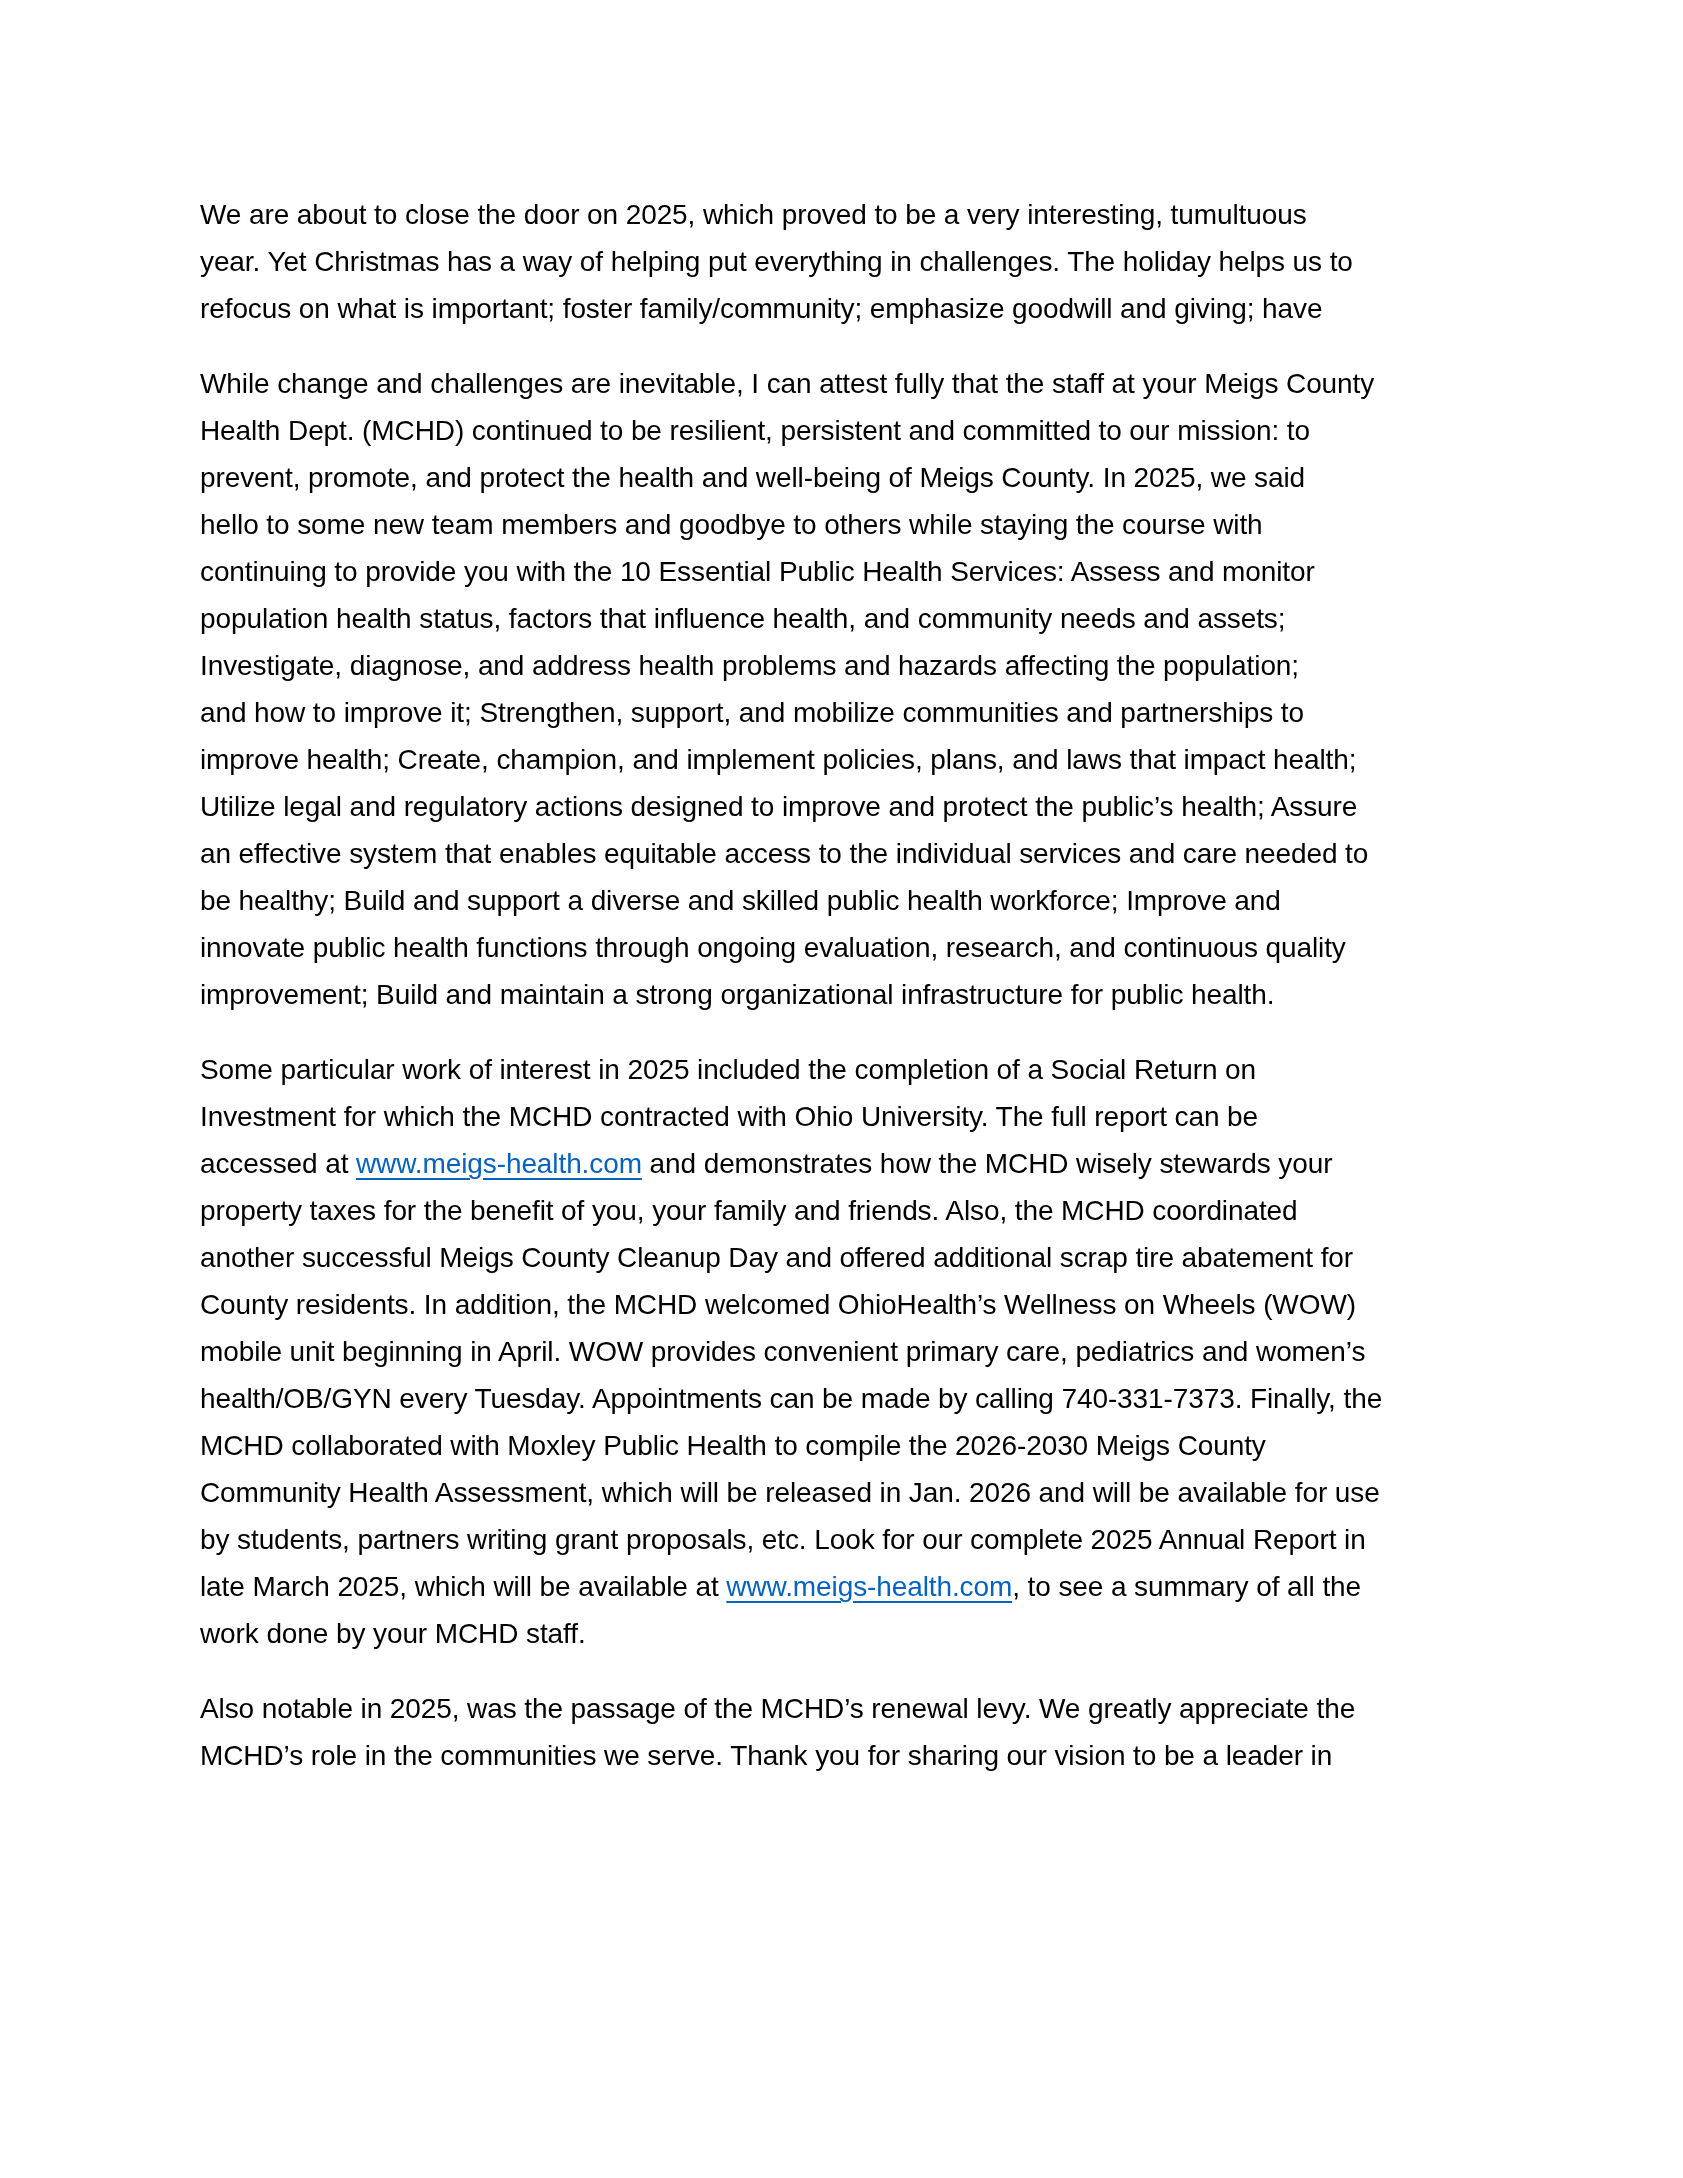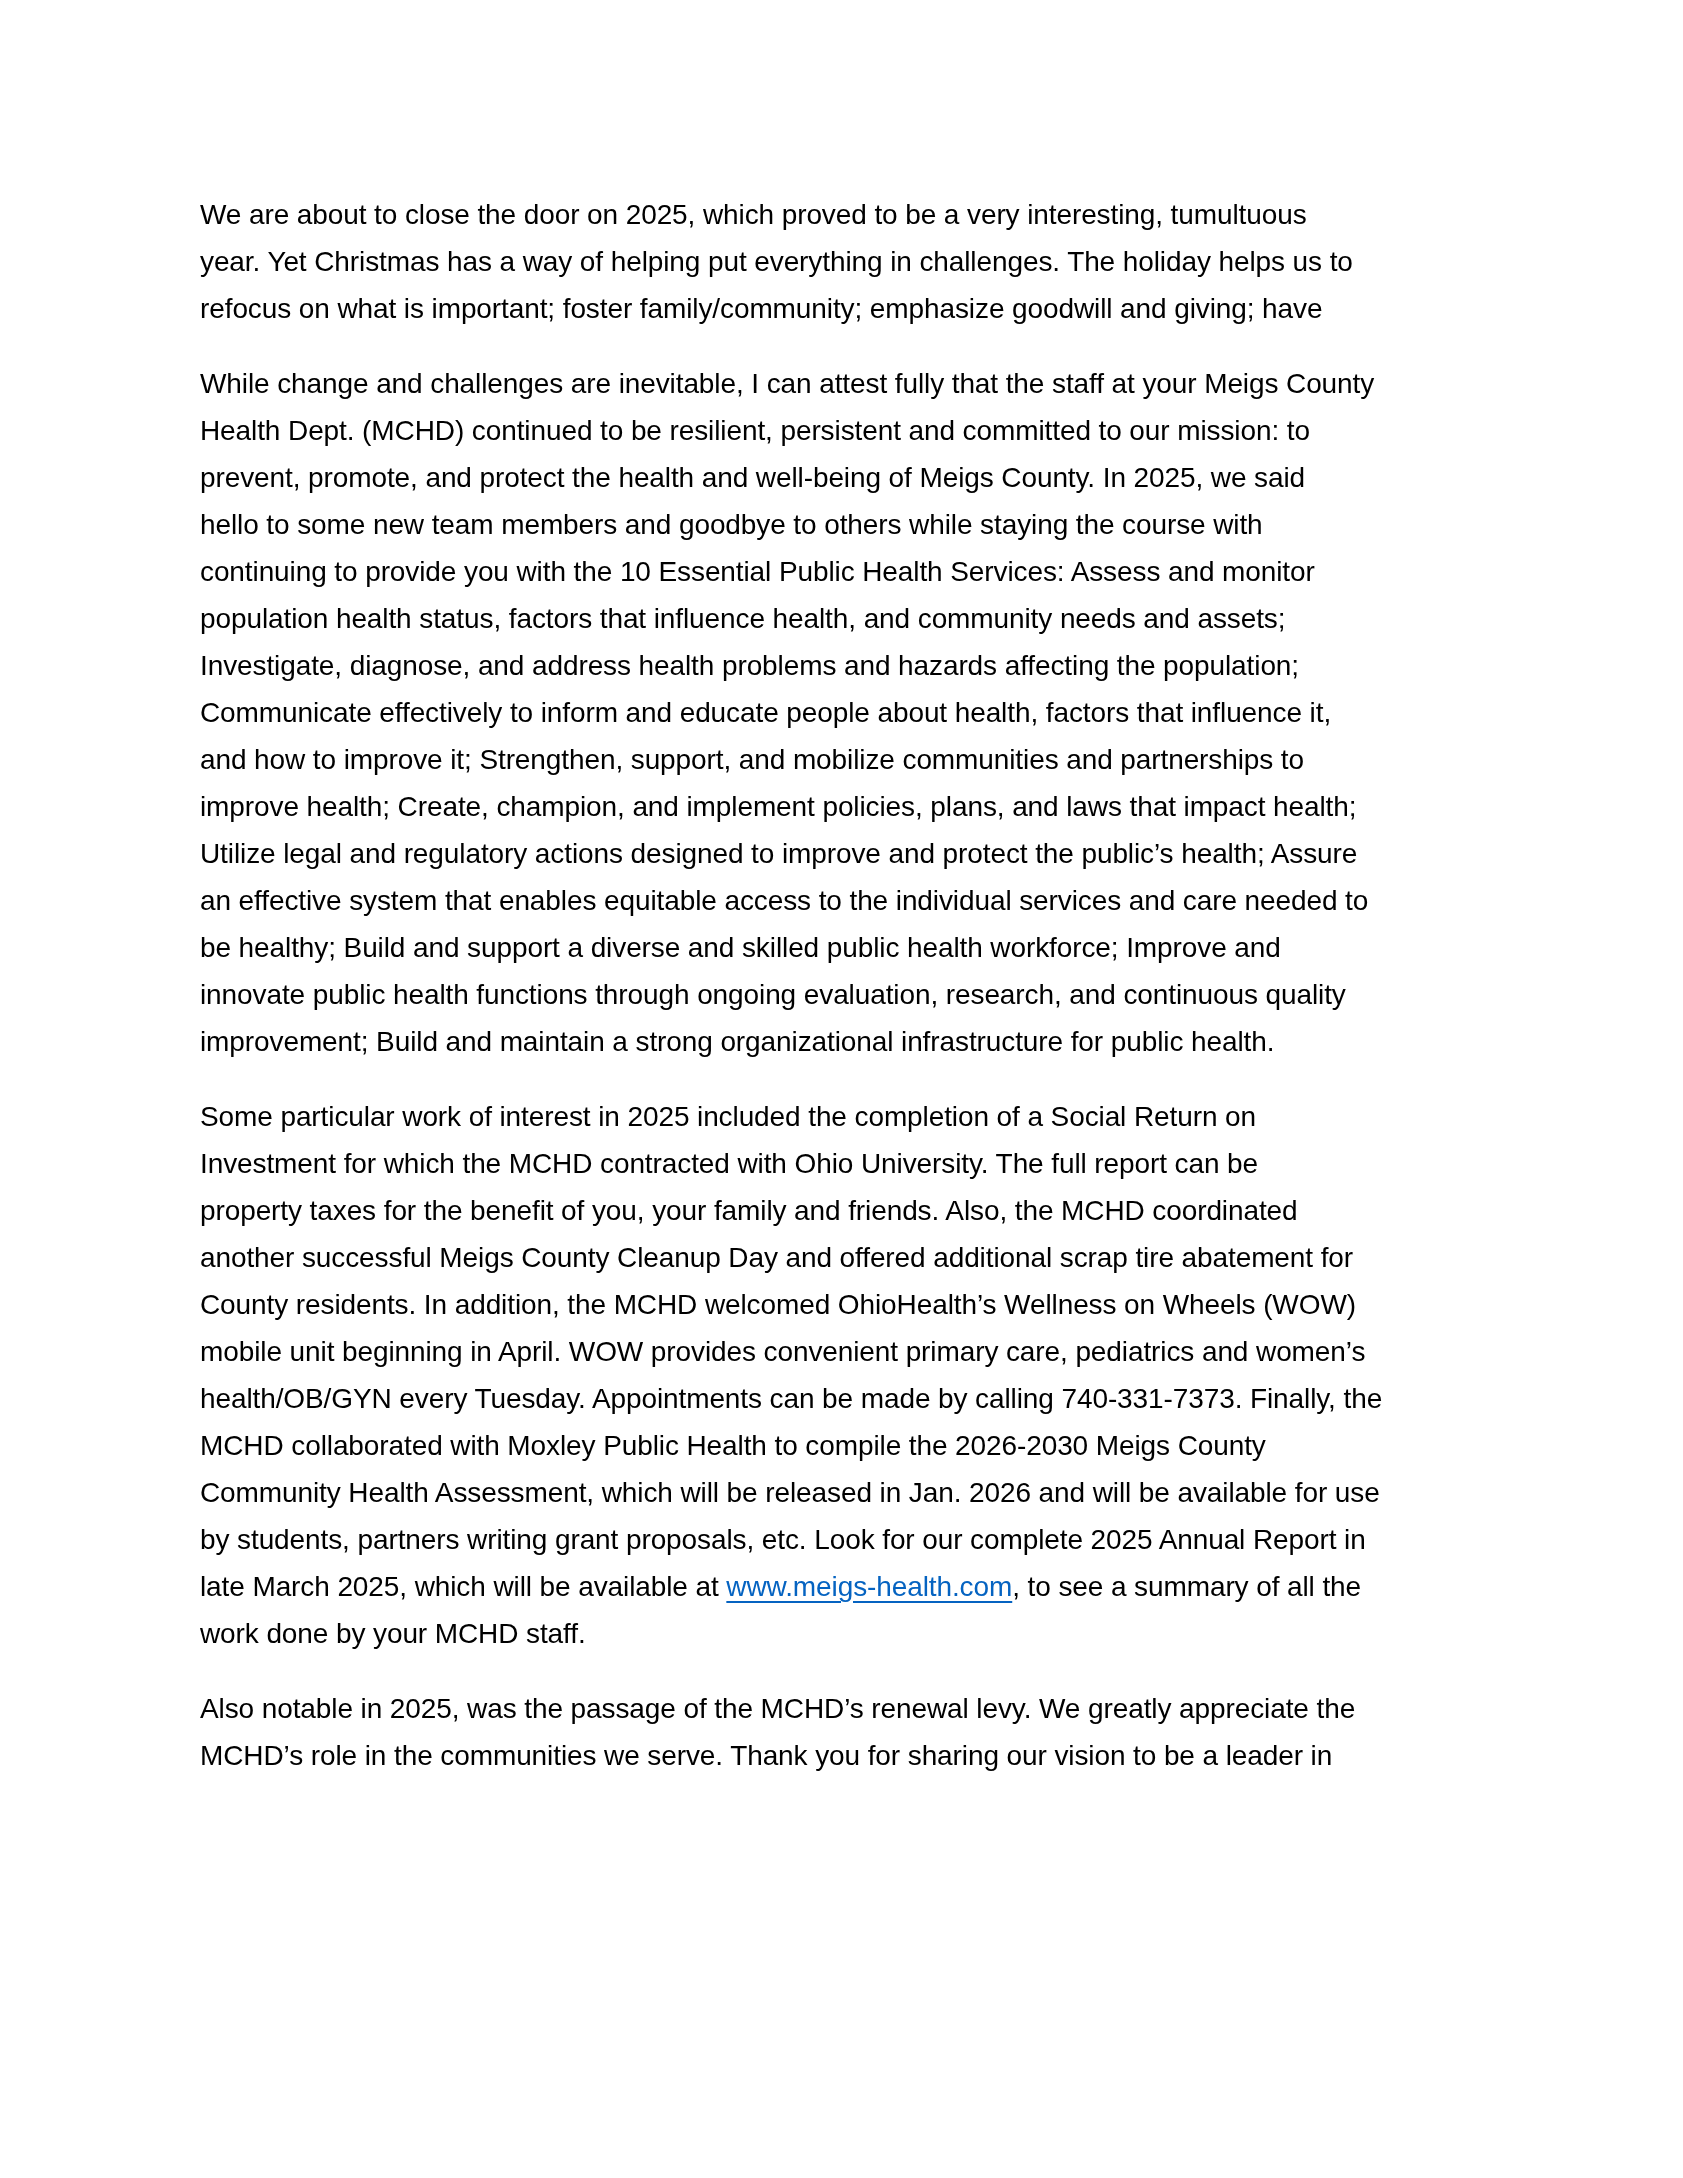--- a/index.html
+++ b/index.html
@@ -50,32 +50,32 @@
         <div class="line"><span>refocus on what is important; foster family/community; emphasize goodwill and giving; have</span></div>
       </div>
       <div class="paragraph">
         <div class="line"><span>While change and challenges are inevitable, I can attest fully that the staff at your Meigs County</span></div>
         <div class="line"><span>Health Dept. (MCHD) continued to be resilient, persistent and committed to our mission: to</span></div>
         <div class="line"><span>prevent, promote, and protect the health and well-being of Meigs County. In 2025, we said</span></div>
         <div class="line"><span>hello to some new team members and goodbye to others while staying the course with</span></div>
         <div class="line"><span>continuing to provide you with the 10 Essential Public Health Services: Assess and monitor</span></div>
         <div class="line"><span>population health status, factors that influence health, and community needs and assets;</span></div>
         <div class="line"><span>Investigate, diagnose, and address health problems and hazards affecting the population;</span></div>
-        <div class="line"><span>Communicate effectively to inform and educate people about health, factors that influence it,</span></div>
         <div class="line"><span>and how to improve it; Strengthen, support, and mobilize communities and partnerships to</span></div>
         <div class="line"><span>improve health; Create, champion, and implement policies, plans, and laws that impact health;</span></div>
         <div class="line"><span>Utilize legal and regulatory actions designed to improve and protect the public’s health; Assure</span></div>
         <div class="line"><span>an effective system that enables equitable access to the individual services and care needed to</span></div>
         <div class="line"><span>be healthy; Build and support a diverse and skilled public health workforce; Improve and</span></div>
         <div class="line"><span>innovate public health functions through ongoing evaluation, research, and continuous quality</span></div>
         <div class="line"><span>improvement; Build and maintain a strong organizational infrastructure for public health.</span></div>
       </div>
       <div class="paragraph">
         <div class="line"><span>Some particular work of interest in 2025 included the completion of a Social Return on</span></div>
         <div class="line"><span>Investment for which the MCHD contracted with Ohio University. The full report can be</span></div>
+        <div class="line"><span>accessed at </span><a class="hyperlink" href="#">www.meigs-health.com</a><span> and demonstrates how the MCHD wisely stewards your</span></div>
         <div class="line"><span>property taxes for the benefit of you, your family and friends. Also, the MCHD coordinated</span></div>
         <div class="line"><span>another successful Meigs County Cleanup Day and offered additional scrap tire abatement for</span></div>
         <div class="line"><span>County residents. In addition, the MCHD welcomed OhioHealth’s Wellness on Wheels (WOW)</span></div>
         <div class="line"><span>mobile unit beginning in April. WOW provides convenient primary care, pediatrics and women’s</span></div>
         <div class="line"><span>health/OB/GYN every Tuesday. Appointments can be made by calling 740-331-7373. Finally, the</span></div>
         <div class="line"><span>MCHD collaborated with Moxley Public Health to compile the 2026-2030 Meigs County</span></div>
         <div class="line"><span>Community Health Assessment, which will be released in Jan. 2026 and will be available for use</span></div>
         <div class="line"><span>by students, partners writing grant proposals, etc. Look for our complete 2025 Annual Report in</span></div>
         <div class="line"><span>late March 2025, which will be available at </span><a class="hyperlink" href="#">www.meigs-health.com</a><span>, to see a summary of all the</span></div>
         <div class="line"><span>work done by your MCHD staff.</span></div>

